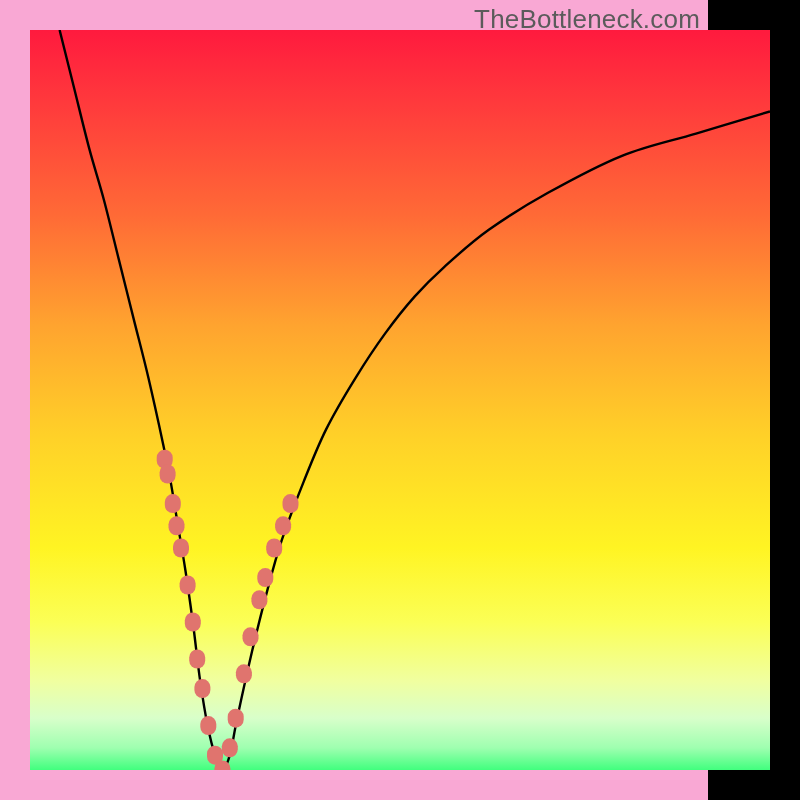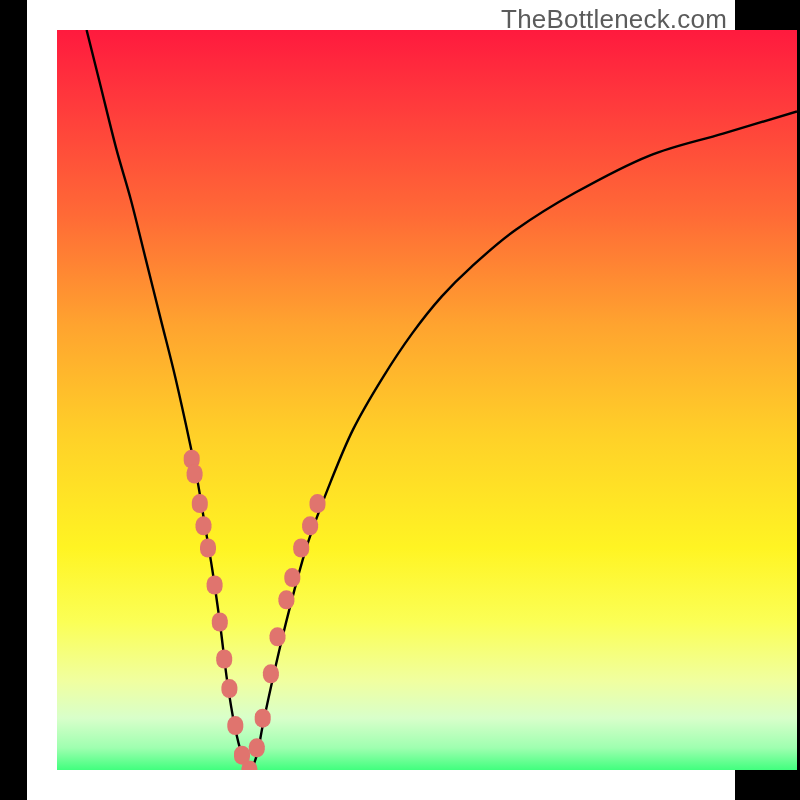--- a/index.html
+++ b/index.html
@@ -10,22 +10,21 @@
     overflow: hidden;
     background: #000;
     font-family: Arial, Helvetica, sans-serif;
   }
   .frame {
     position: absolute;
     left: 0;
     top: 0;
     width: 708px;
     height: 800px;
-    background: #ffffff;
-    margin-left: 27px;
+    background: #f9a8d4;
   }
   .plot-area {
     position: absolute;
     left: 30px;
     top: 30px;
     width: 740px;
     height: 740px;
     
     background: linear-gradient(to bottom,
       #ff1a3e 0%,

